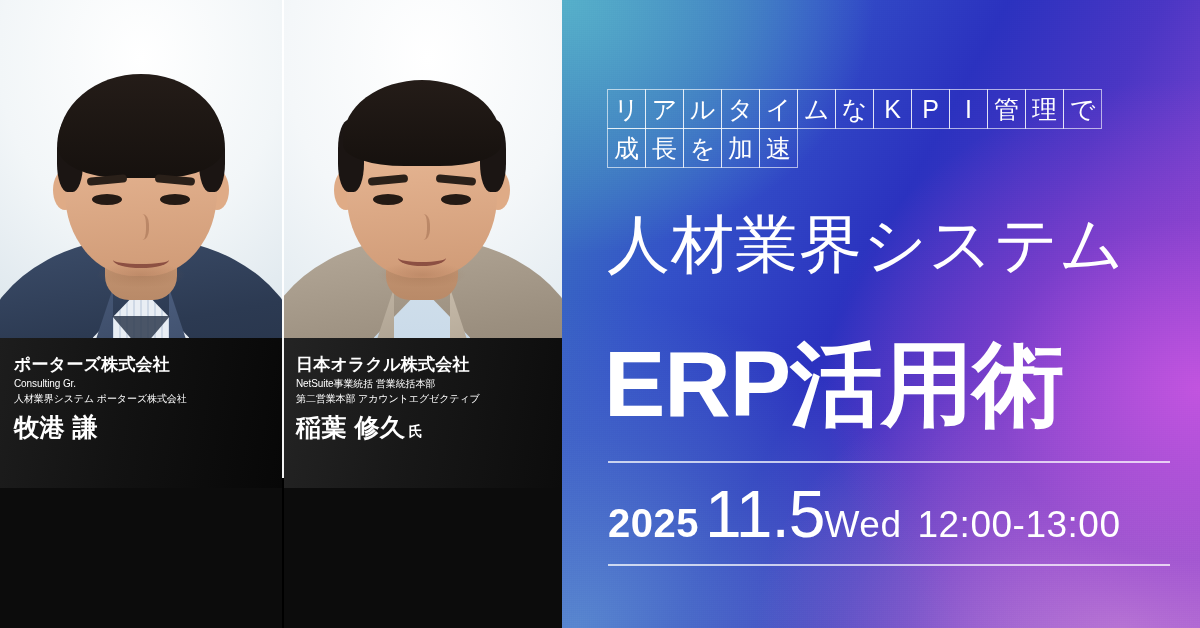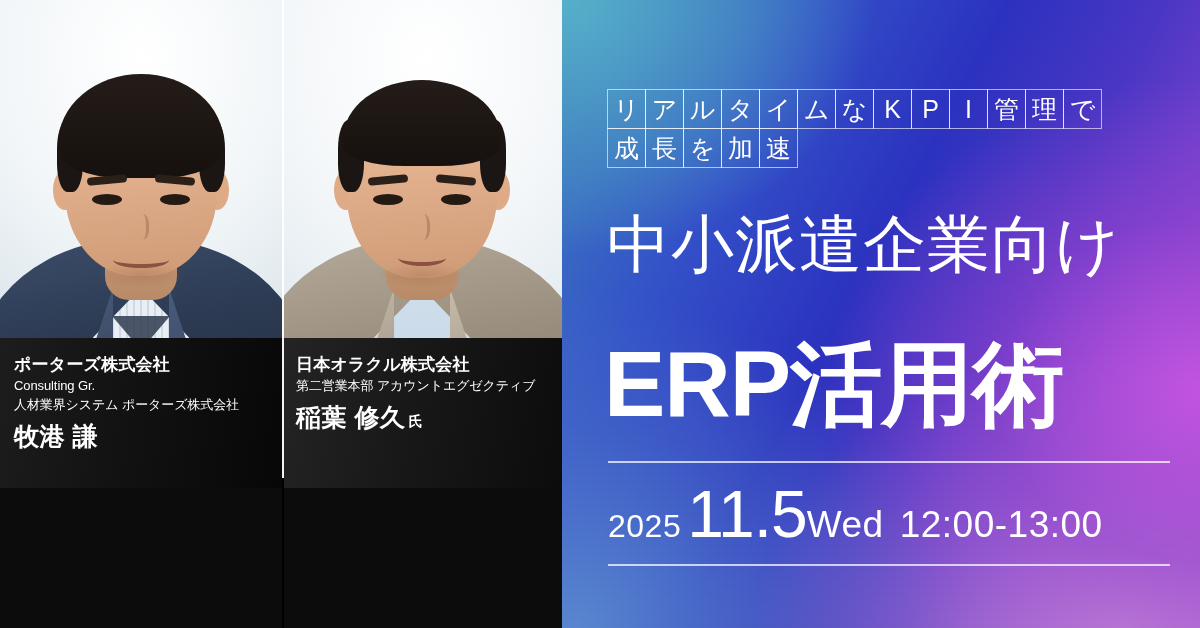--- a/index.html
+++ b/index.html
@@ -233,21 +233,21 @@
   }
   .cap-company {
     font-size: 17px;
     font-weight: 700;
     letter-spacing: .2px;
     line-height: 1.25;
     margin-bottom: 2px;
     white-space: nowrap;
   }
   .cap-dept {
-    font-size: 13px;
+    font-size: 10px;
     font-weight: 400;
     line-height: 1.45;
     letter-spacing: -.1px;
     white-space: nowrap;
   }
   .cap-name {
     margin-top: 8px;
     font-size: 25px;
     font-weight: 700;
     letter-spacing: .5px;
@@ -371,22 +371,22 @@
     position: absolute;
     left: 46px;
     top: 481px;
     height: 72px;
     color: #ffffff;
     display: flex;
     align-items: baseline;
     white-space: nowrap;
   }
   .d-year {
-    font-size: 32px;
-    font-weight: 400;
+    font-size: 40px;
+    font-weight: 700;
     letter-spacing: .5px;
   }
   .d-day {
     font-size: 66px;
     font-weight: 400;
     letter-spacing: -1px;
     margin-left: 6px;
     line-height: 1;
   }
   .d-dow {
@@ -462,20 +462,21 @@
           <div class="brow r"></div>
           <div class="eye l"></div>
           <div class="eye r"></div>
           <div class="nose"></div>
           <div class="mouth"></div>
           <div class="chin-shadow"></div>
         </div>
       </div>
       <div class="caption">
         <div class="cap-company">日本オラクル株式会社</div>
+        <div class="cap-dept">NetSuite事業統括 営業統括本部</div>
         <div class="cap-dept">第二営業本部 アカウントエグゼクティブ</div>
         <div class="cap-name">
           <span>稲葉 修久</span><span class="honorific">氏</span>
         </div>
       </div>
     </div>
 
     <div class="seam"></div>
     <div class="seam-dark"></div>
   </div>
@@ -502,21 +503,21 @@
           </div>
         <div class="sub-row">
             <div class="sub-cell">成</div>
             <div class="sub-cell">長</div>
             <div class="sub-cell">を</div>
             <div class="sub-cell">加</div>
             <div class="sub-cell">速</div>
           </div>
       </div>
 
-      <div class="title-main">中小派遣企業向け</div>
+      <div class="title-main">人材業界システム</div>
       <div class="title-hero">ERP活用術</div>
 
       <div class="rule top"></div>
 
       <div class="datebar">
         <span class="d-year">2025</span>
         <span class="d-day">11.5</span>
         <span class="d-dow">Wed</span>
         <span class="d-time">12:00-13:00</span>
       </div>

